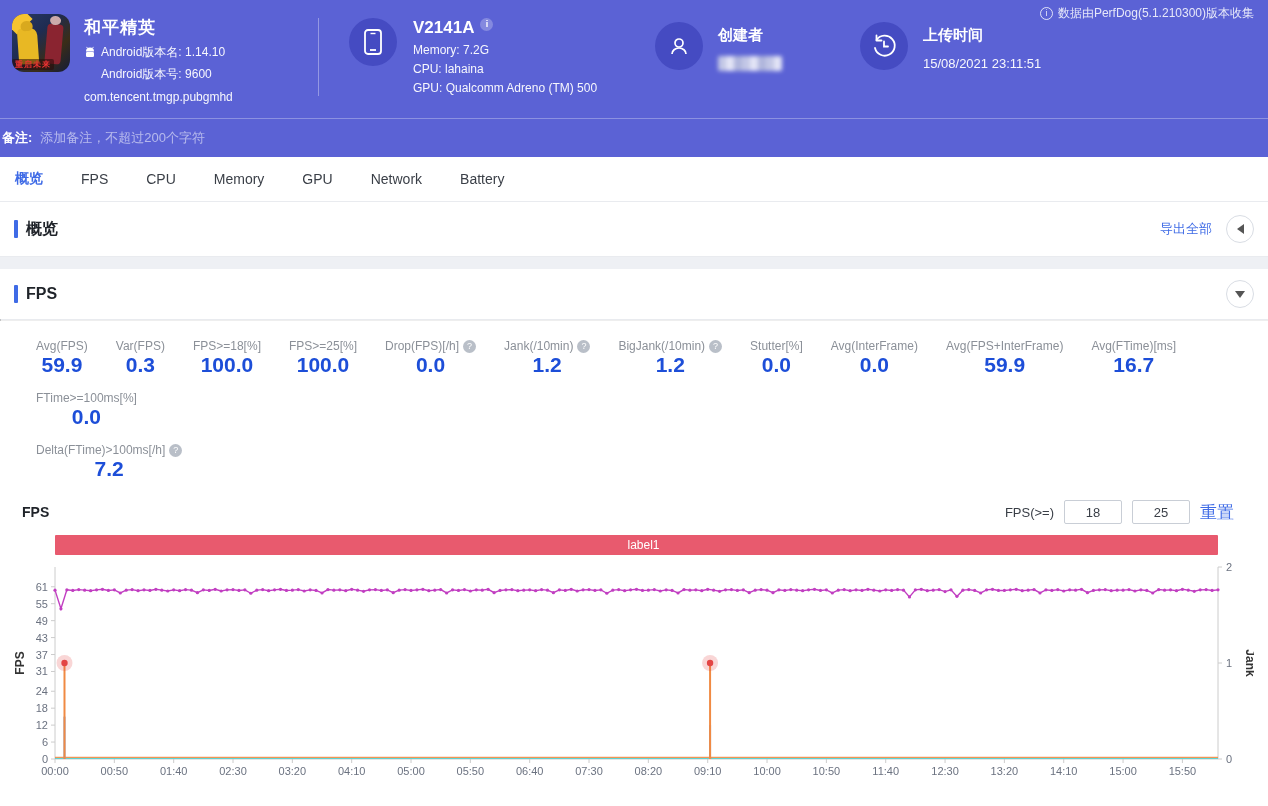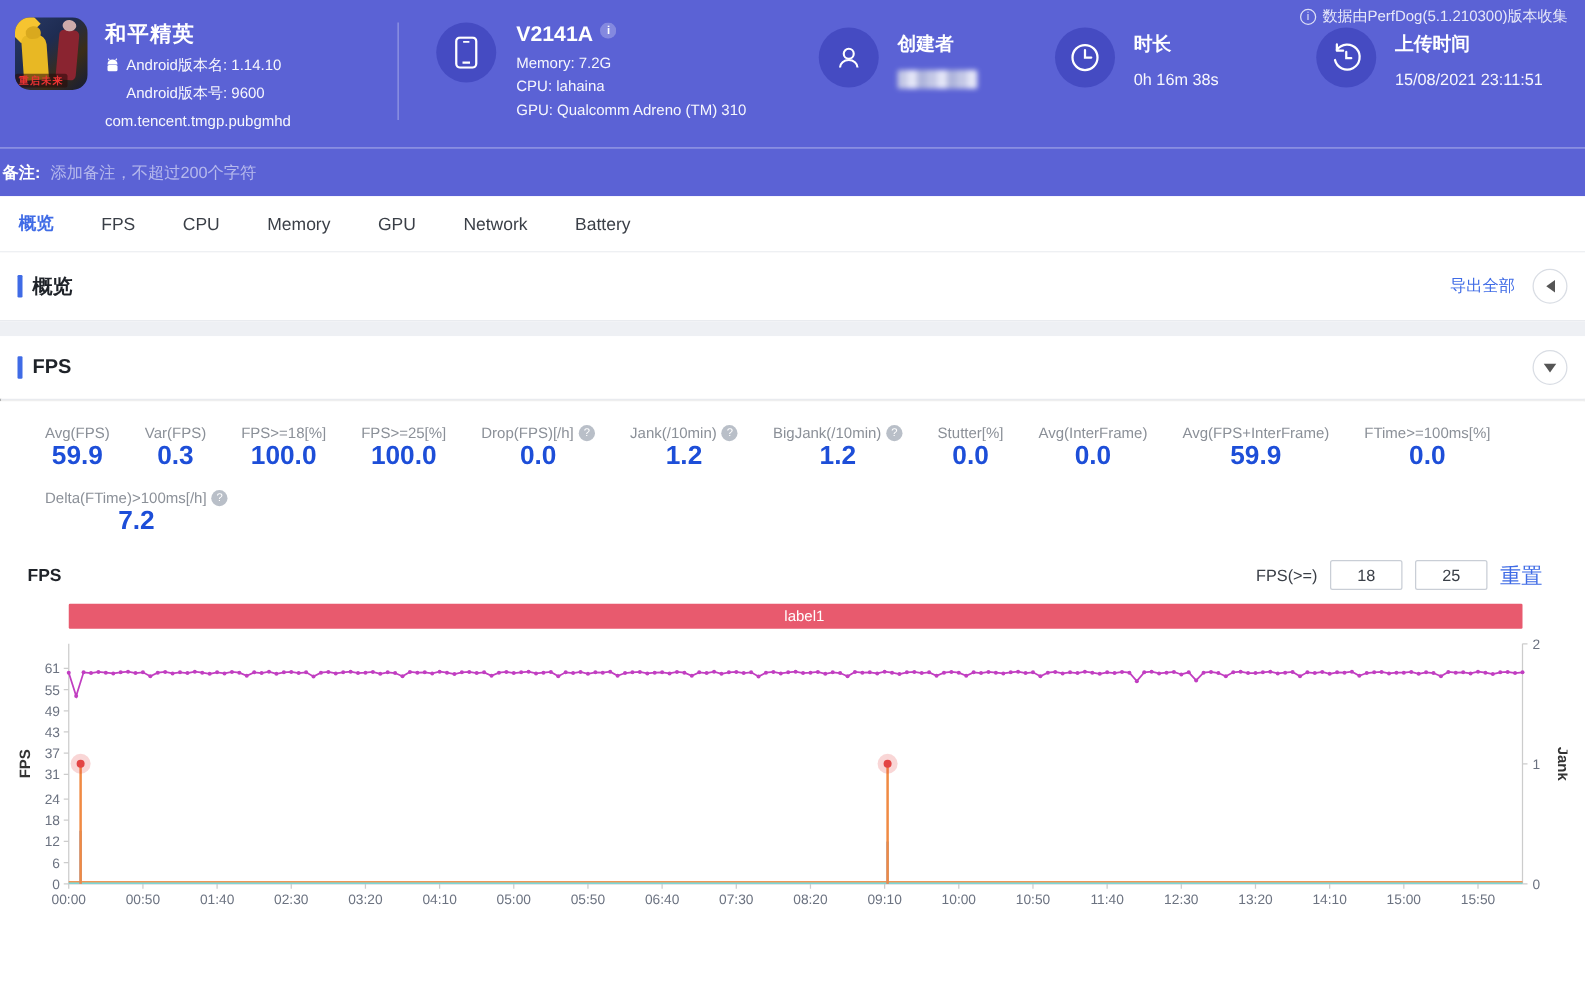--- a/index.html
+++ b/index.html
@@ -135,49 +135,37 @@
         <line x1="7.5" y1="4.5" x2="12.5" y2="4.5" stroke="#fff" stroke-width="1.4"></line>
       </svg>
     </div>
     <div class="dev-texts">
       <div class="dev-name">
         <span>V2141A</span>
         <span class="info-circle" style="background:rgba(255,255,255,.25);border-color:transparent;">i</span>
       </div>
       <div class="dev-line">Memory: 7.2G</div>
       <div class="dev-line">CPU: lahaina</div>
-      <div class="dev-line">GPU: Qualcomm Adreno (TM) 310</div>
+      <div class="dev-line">GPU: Qualcomm Adreno (TM) 500</div>
     </div>
   </div>
 
   <div class="meta-block blk-creator">
     <div class="icon-circle">
       <svg width="24" height="24" viewBox="0 0 24 24">
         <circle cx="12" cy="9" r="4" fill="none" stroke="#fff" stroke-width="1.7"></circle>
         <path d="M5 20 a7 6 0 0 1 14 0" fill="none" stroke="#fff" stroke-width="1.7"></path>
       </svg>
     </div>
     <div class="meta-texts">
       <div class="meta-label">创建者</div>
       <div class="masked"></div>
     </div>
   </div>
 
-  <div class="meta-block blk-dur">
-    <div class="icon-circle">
-      <svg width="26" height="26" viewBox="0 0 26 26">
-        <circle cx="13" cy="13" r="10" fill="none" stroke="#fff" stroke-width="1.8"></circle>
-        <path d="M13 7 v6 h5" fill="none" stroke="#fff" stroke-width="1.8" stroke-linecap="round"></path>
-      </svg>
-    </div>
-    <div class="meta-texts">
-      <div class="meta-label">时长</div>
-      <div class="meta-value">0h 16m 38s</div>
-    </div>
-  </div>
 
   <div class="meta-block blk-up">
     <div class="icon-circle">
       <svg width="26" height="26" viewBox="0 0 26 26">
         <path d="M5.5 7 A10 10 0 1 1 4 15" fill="none" stroke="#fff" stroke-width="1.8" stroke-linecap="round"></path>
         <path d="M5.5 2.5 v5 h5" fill="none" stroke="#fff" stroke-width="1.8" stroke-linecap="round" stroke-linejoin="round"></path>
         <path d="M13 8.5 v5 h4" fill="none" stroke="#fff" stroke-width="1.8" stroke-linecap="round"></path>
       </svg>
     </div>
     <div class="meta-texts">
@@ -287,20 +275,26 @@
         <div class="m-label">
           <span>Avg(InterFrame)</span>
         </div>
         <div class="m-value">0.0</div>
       </div>
       <div class="metric">
         <div class="m-label">
           <span>Avg(FPS+InterFrame)</span>
         </div>
         <div class="m-value">59.9</div>
+      </div>
+      <div class="metric">
+        <div class="m-label">
+          <span>Avg(FTime)[ms]</span>
+        </div>
+        <div class="m-value">16.7</div>
       </div>
       <div class="metric">
         <div class="m-label">
           <span>FTime&gt;=100ms[%]</span>
         </div>
         <div class="m-value">0.0</div>
       </div>
     </div>
   <div class="metrics-row" id="metrics-row2" style="padding-top:0;">
       <div class="metric">

